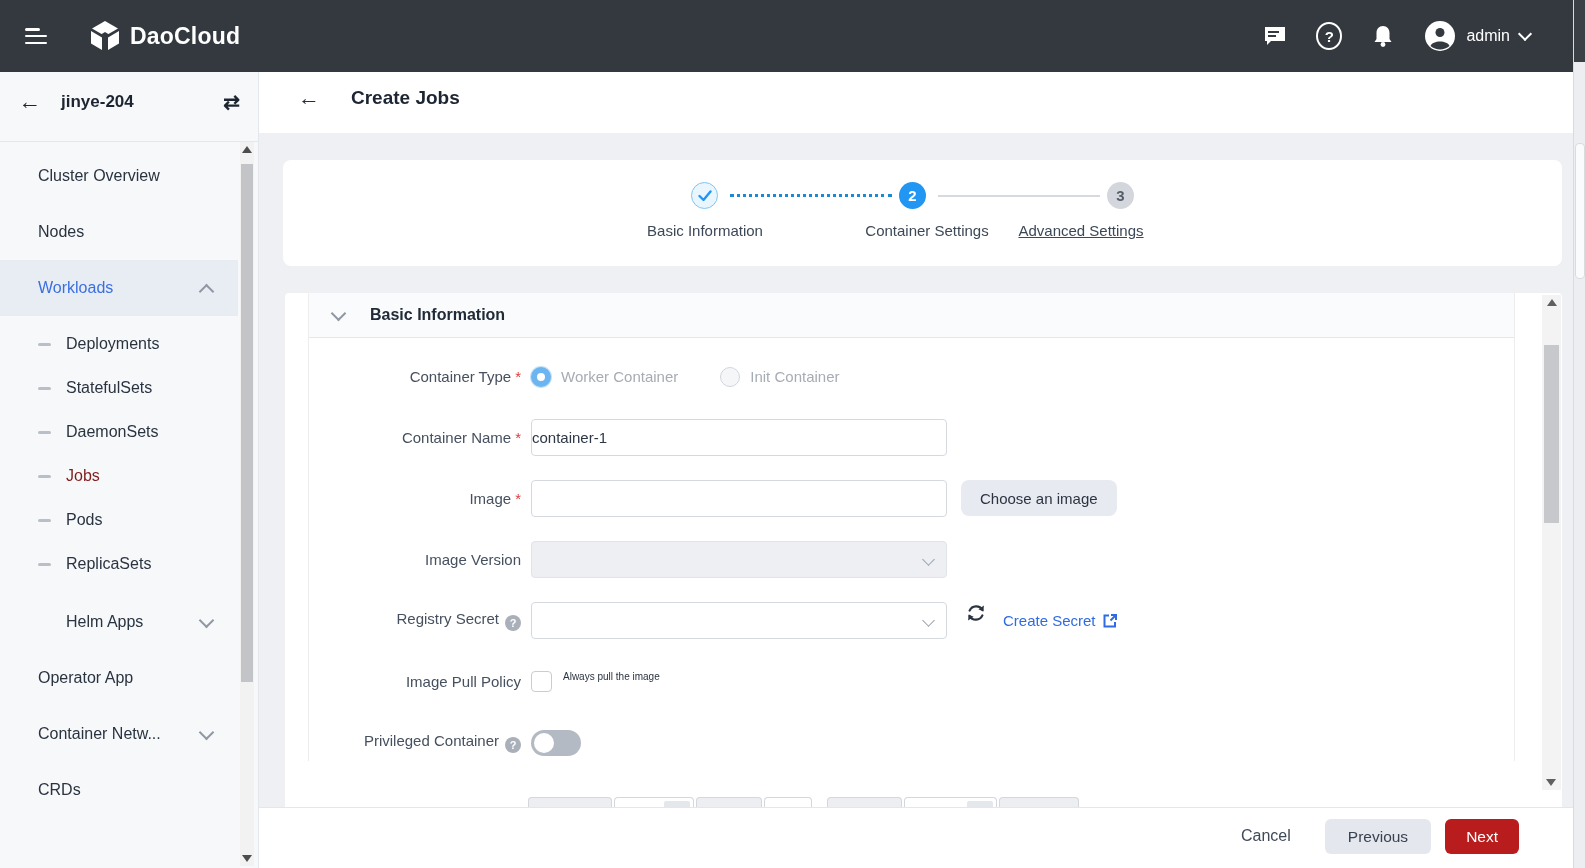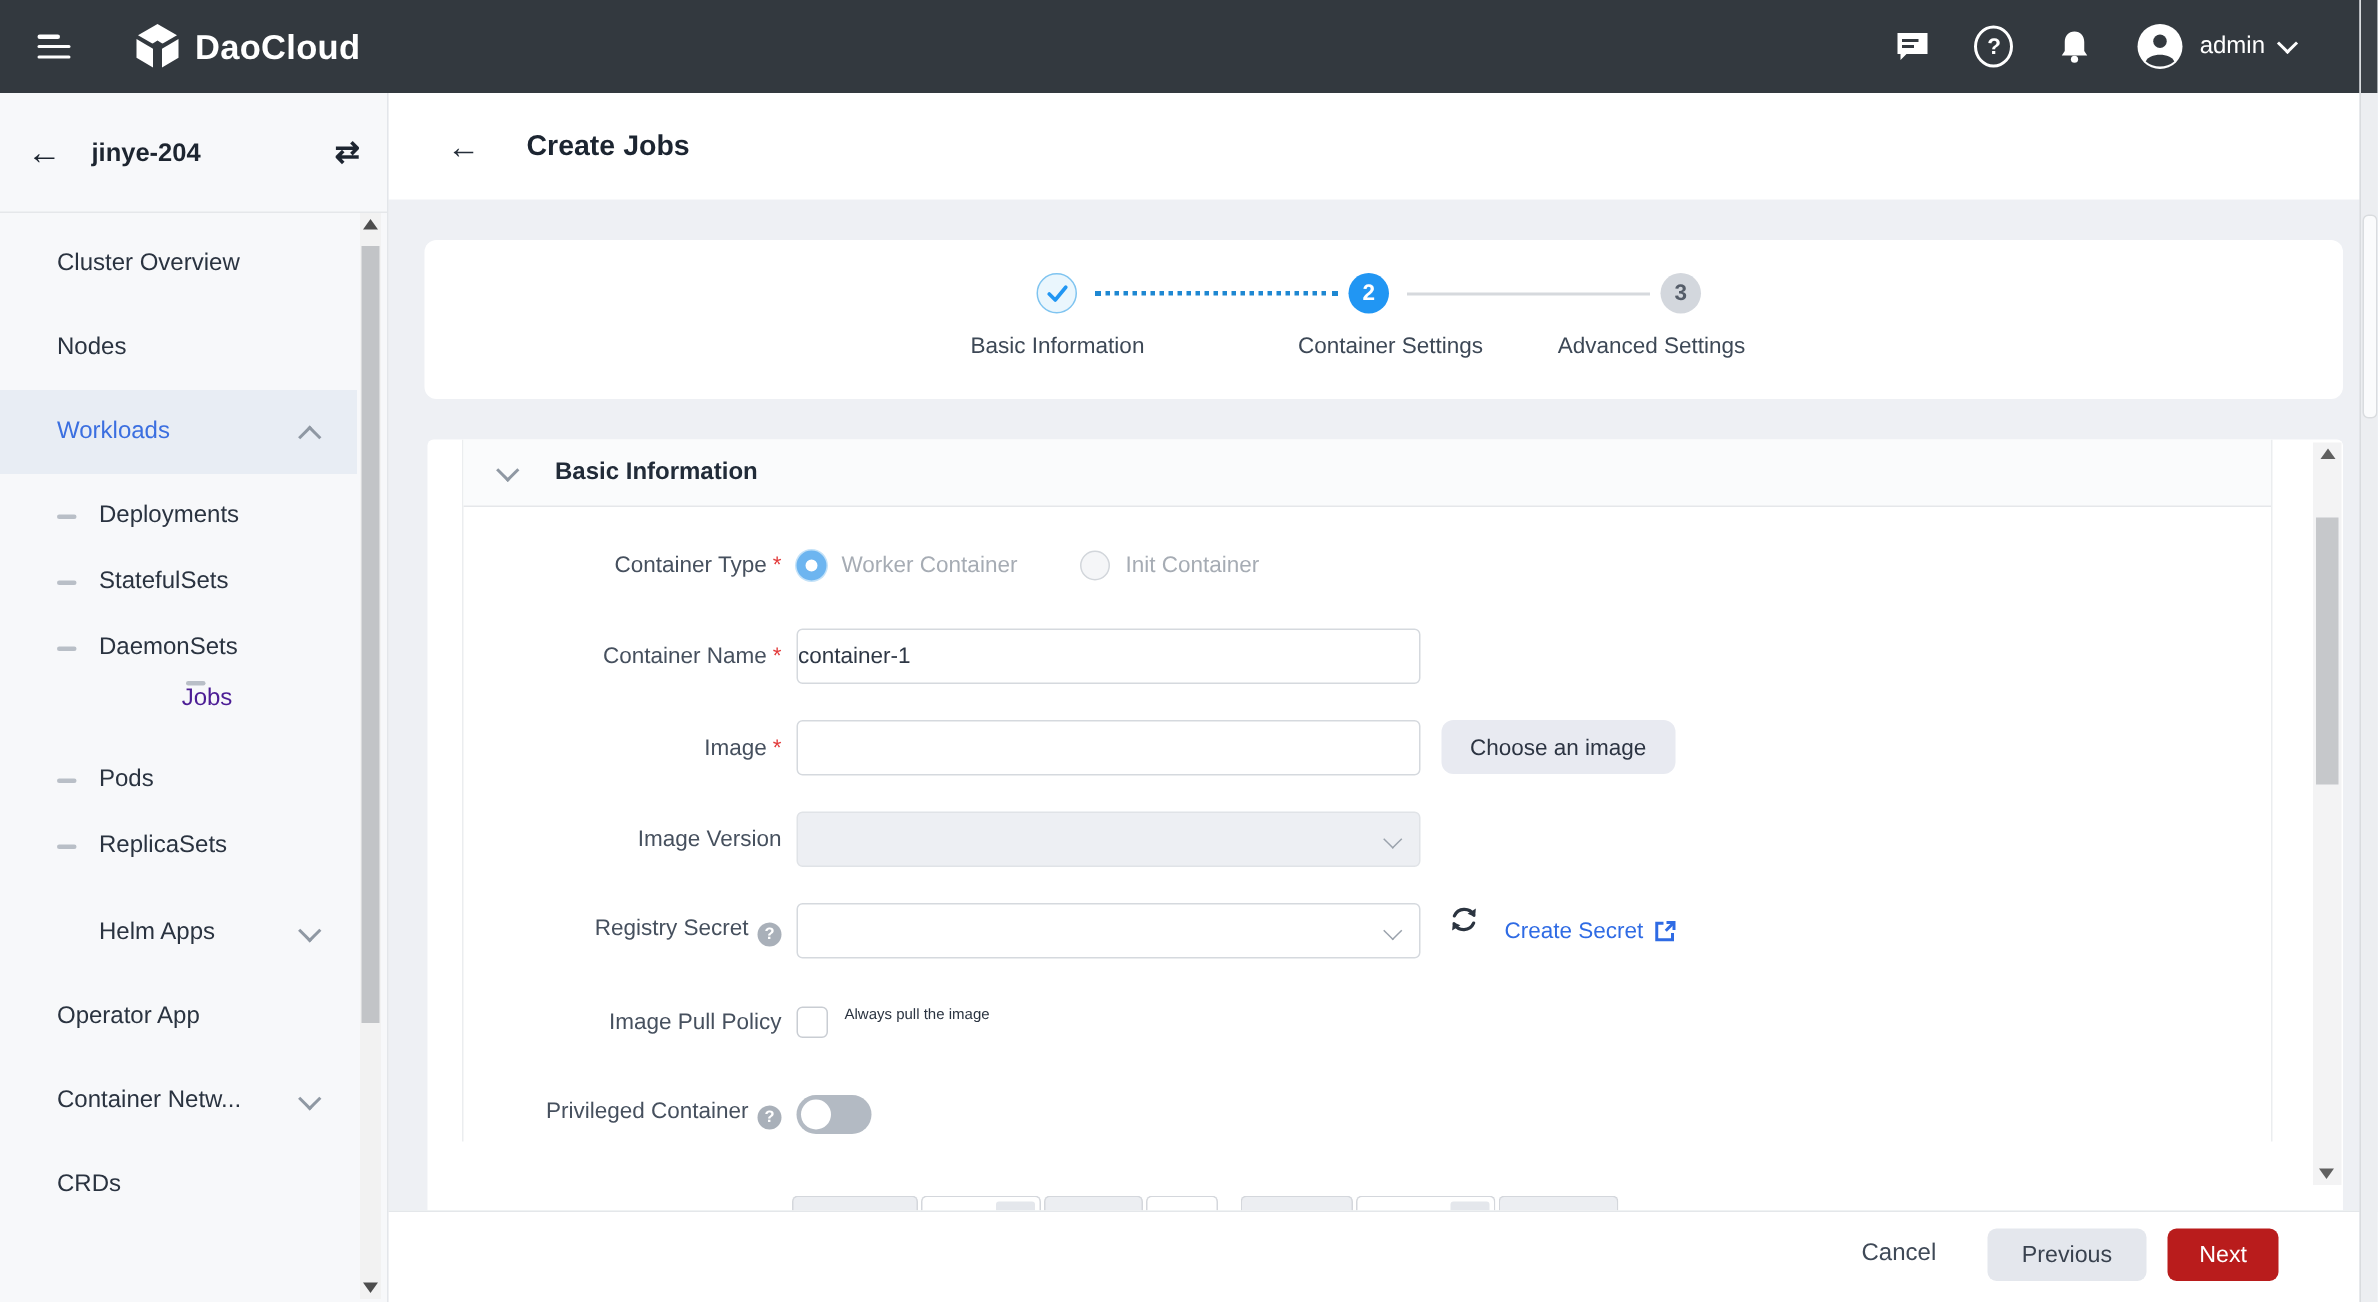--- a/index.html
+++ b/index.html
@@ -1,21 +1,21 @@
 <!DOCTYPE html>
 <html><head>
 <meta charset="utf-8">
 <style>
   html,body{margin:0;padding:0;}
   body{
     width:1585px;height:868px;position:relative;overflow:hidden;
     font-family:"Liberation Sans",sans-serif;background:#eef0f4;color:#222b38;
   }
   
-  .topbar{position:absolute;left:0;top:0;width:1585px;height:62px;background:#33393f;display:flex;align-items:center;z-index:30;}
+  .topbar{position:absolute;left:0;top:0;width:1585px;height:72px;background:#33393f;display:flex;align-items:center;z-index:30;}
   .hamburger{width:22px;height:16px;margin-left:25px;display:flex;flex-direction:column;justify-content:space-between;cursor:pointer;}
   .hamburger span{height:2.5px;background:#fff;border-radius:2px;}
   .hamburger span:nth-child(1){width:15px;}
   .hamburger span:nth-child(2){width:22px;}
   .hamburger span:nth-child(3){width:22px;}
   .logo{margin-left:42px;display:flex;align-items:center;}
   .brand{color:#fff;font-size:23px;font-weight:700;margin-left:9px;letter-spacing:.2px;}
   .topbar-right{margin-left:auto;margin-right:55px;display:flex;align-items:center;gap:28px;}
   .tb-icon{width:26px;height:26px;display:flex;align-items:center;justify-content:center;cursor:pointer;}
   .help-badge{width:24px;height:24px;border:2px solid #fff;border-radius:50%;color:#fff;font-size:15px;font-weight:700;display:flex;align-items:center;justify-content:center;}
@@ -26,21 +26,21 @@
   .sidebar{position:absolute;left:0;top:62px;width:258px;height:806px;background:#f7f8fa;border-right:1px solid #e3e6ea;z-index:20;}
   .side-head{height:79px;border-bottom:1px solid #e5e7ea;display:flex;align-items:center;padding:0 18px;}
   .back-arrow{font-size:23px;font-weight:700;color:#1d2530;cursor:pointer;line-height:1;}
   .cluster-name{font-size:17px;font-weight:600;color:#1d2530;margin-left:20px;}
   .swap-icon{margin-left:auto;font-size:20px;font-weight:700;color:#1d2530;cursor:pointer;}
   .side-menu{position:absolute;left:0;top:80px;right:20px;bottom:0;overflow:hidden;padding-top:6px;}
   .s-item{height:56px;display:flex;align-items:center;padding-left:38px;font-size:16px;color:#2a3340;cursor:pointer;}
   .s-item.active-parent{background:#e8edf4;color:#3b6fe0;}
   .s-sub{height:44px;display:flex;align-items:center;padding-left:38px;font-size:16px;color:#2a3340;cursor:pointer;}
   .s-sub .dash{width:13px;height:3px;background:#b9bfc7;border-radius:2px;margin-right:15px;}
-  .s-sub.active{color:#4c1d95;flex-direction:column;}
+  .s-sub.active{color:#7f1d1d;}
   .s-chev{margin-left:auto;margin-right:26px;width:9px;height:9px;border-right:2px solid #8f98a3;border-bottom:2px solid #8f98a3;}
   .s-chev.up{transform:rotate(-135deg);margin-top:6px;}
   .s-chev.down{transform:rotate(45deg);margin-top:-4px;}
   .sub-gap-top{margin-top:6px;}
   .group-gap-top{margin-top:8px;margin-left:28px;}
   
   .side-scroll{position:absolute;left:240px;top:80px;width:14px;bottom:2px;background:#f2f2f2;}
   .tri-up{width:0;height:0;border-left:5px solid transparent;border-right:5px solid transparent;border-bottom:7px solid #4d4d4d;margin:4px auto 0;}
   .tri-dn{width:0;height:0;border-left:5px solid transparent;border-right:5px solid transparent;border-top:7px solid #4d4d4d;margin:0 auto;position:absolute;bottom:4px;left:2px;}
   .side-thumb{position:absolute;left:1px;top:22px;width:12px;height:518px;background:#c2c4c7;}
@@ -52,21 +52,21 @@
   .step-card{position:absolute;left:283px;top:160px;width:1279px;height:106px;background:#fff;border-radius:8px;z-index:4;}
   .circle{position:absolute;top:22px;width:27px;height:27px;border-radius:50%;display:flex;align-items:center;justify-content:center;box-sizing:border-box;}
   .c-done{left:408px;background:#eaf6fd;border:1.5px solid #7fc4f0;}
   .c-active{left:616px;background:#2196f3;color:#fff;font-size:15px;font-weight:600;}
   .c-next{left:824px;background:#d3d7dd;color:#555d69;font-size:15px;font-weight:600;}
   .conn-dotted{position:absolute;left:447px;top:34px;width:162px;border-top:3px dotted #1e88d2;}
   .conn-solid{position:absolute;left:655px;top:35px;width:162px;border-top:2px solid #d6d9dd;}
   .step-label{position:absolute;top:62px;width:220px;text-align:center;font-size:15px;color:#3d4856;}
   .sl-1{left:312px;}
   .sl-2{left:534px;}
-  .sl-3{left:708px;}
+  .sl-3{left:688px;text-decoration:underline;}
   
   .form-panel{position:absolute;left:285px;top:293px;width:1277px;height:514px;background:#fff;border-radius:4px 4px 0 0;overflow:hidden;z-index:4;}
   .section{margin-left:23px;width:1207px;border-left:1px solid #ebedef;border-right:1px solid #ebedef;box-sizing:border-box;}
   .sec-head{height:44px;background:#fafbfc;border-bottom:1px solid #e5e7ea;display:flex;align-items:center;cursor:pointer;}
   .sec-chev{margin-left:24px;width:9px;height:9px;border-right:2px solid #8f98a3;border-bottom:2px solid #8f98a3;transform:rotate(45deg);margin-top:-4px;}
   .sec-title{margin-left:26px;font-size:16px;font-weight:700;color:#212b38;}
   .frow{display:flex;align-items:center;margin-top:24px;min-height:37px;}
   .frow.first{margin-top:20px;}
   .flabel{width:212px;text-align:right;font-size:15px;color:#46505e;flex:none;}
   .req{color:#e23b3b;margin-left:4px;}

